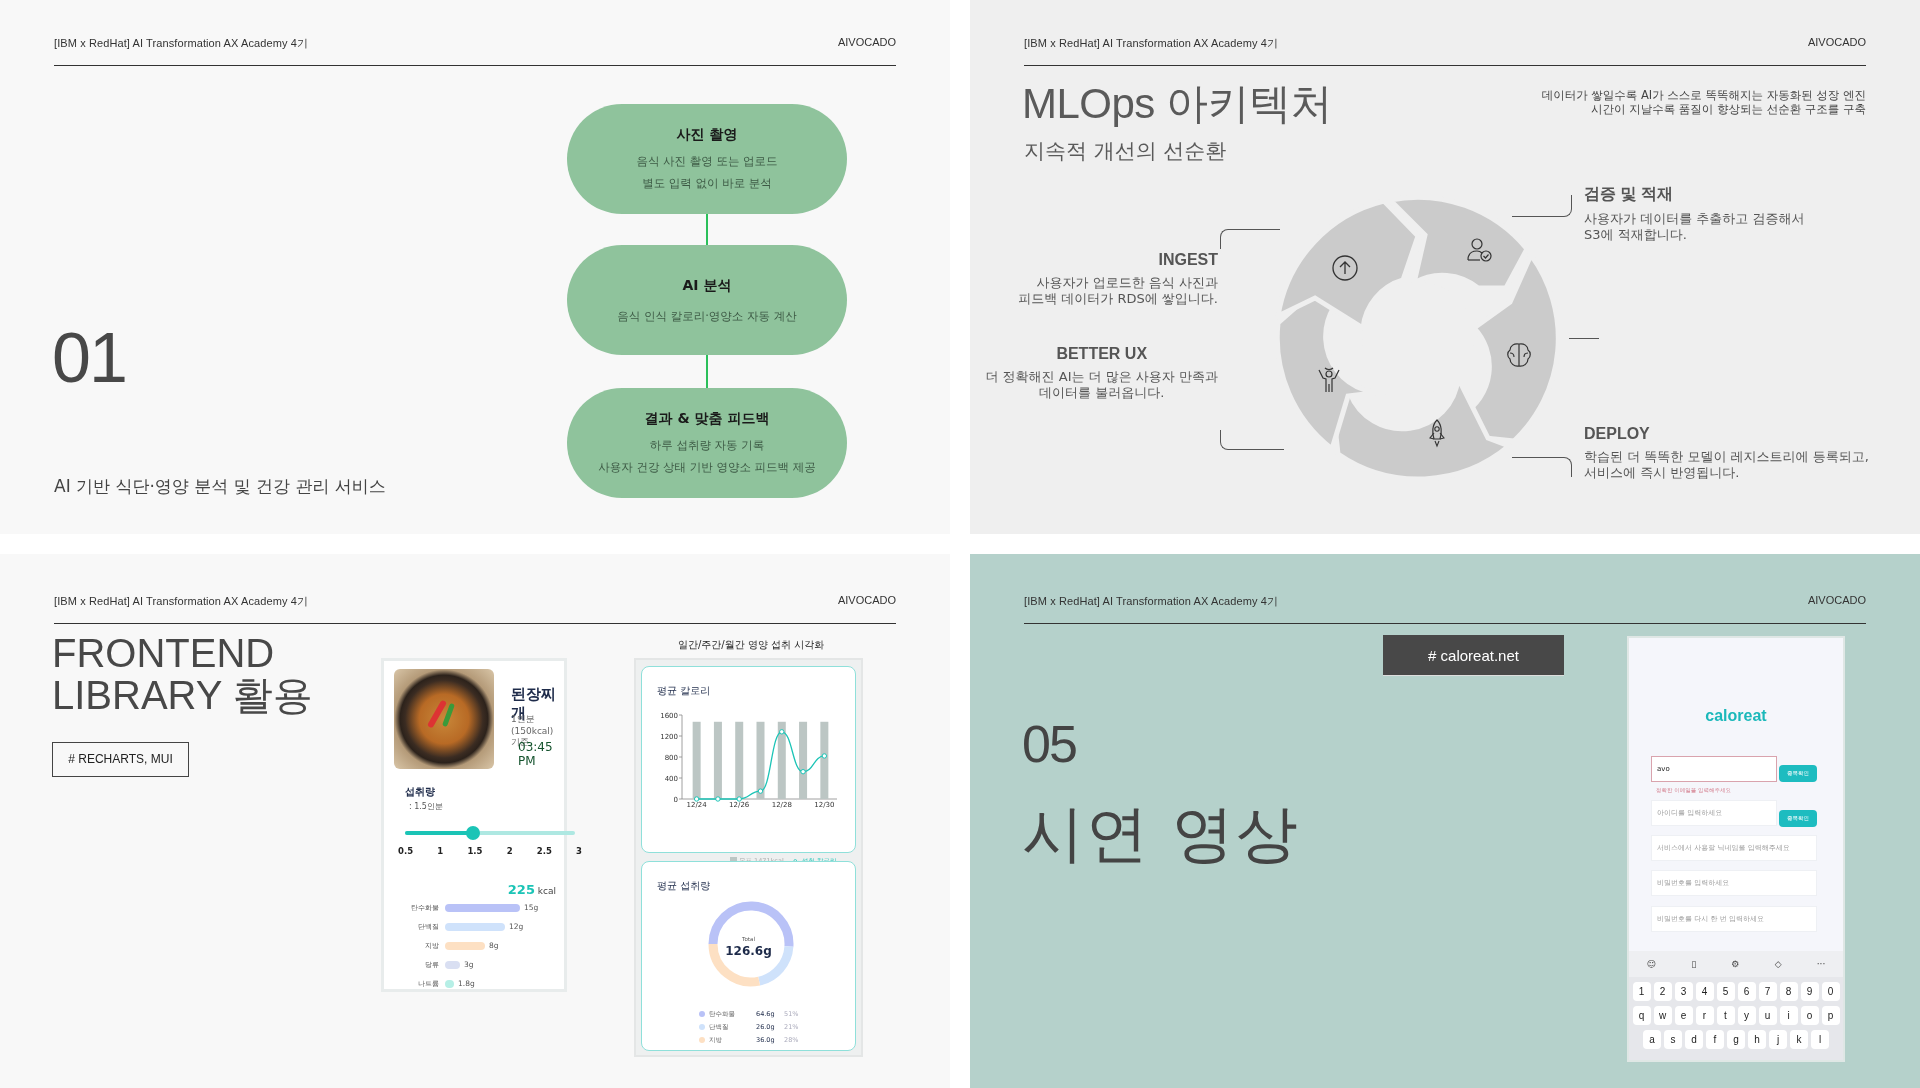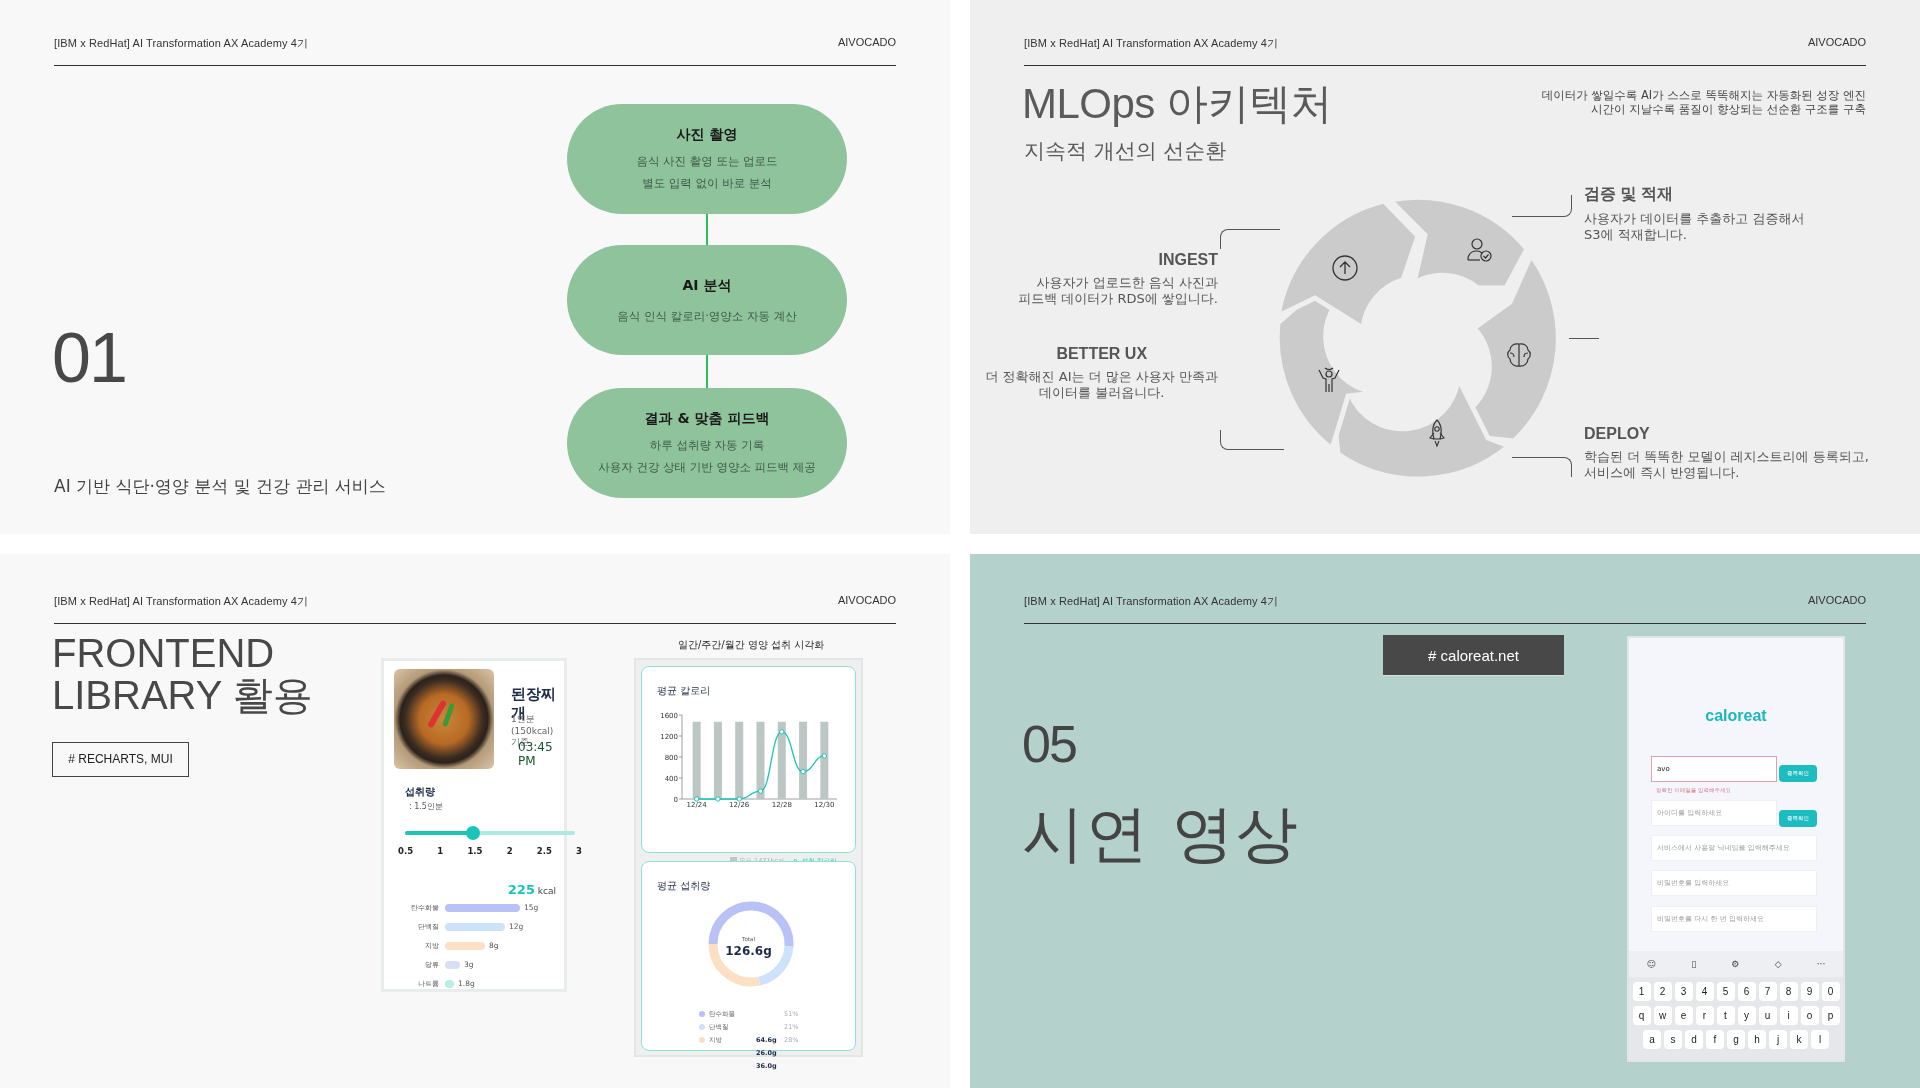--- a/index.html
+++ b/index.html
@@ -63,21 +63,21 @@
   .chart-title-top { position: absolute; left: 678px; top: 84px; font-size: 10px; color: #222; }
   .chart-wrap { position: absolute; left: 634px; top: 104px; width: 229px; height: 399px; background: #eef0f0; border: 2px solid #e4e6e6; }
   .inner-card { position: absolute; left: 5px; width: 215px; background: #fff; border: 1.5px solid #8fe0da; border-radius: 8px; }
   .ic-title { position: absolute; left: 15px; top: 17px; font-size: 10px; color: #1e2b4a; }
   .legend1 { position: absolute; left: 88px; top: 154px; font-size: 6.5px; color: #aaa; margin-top: 36px; }
   .legend1 .sw { display: inline-block; width: 7px; height: 6px; background: #bcc6c4; margin-right: 2px; }
   .legend1 .line { color: #1bc4b6; margin-left: 5px; }
   .donut-center { position: absolute; left: 0; width: 100%; text-align: center; }
   .legend2 { position: absolute; left: 57px; font-size: 6.5px; color: #666; width: 120px; }
   .legend2 .dot { display: inline-block; width: 6px; height: 6px; border-radius: 50%; margin-right: 4px; vertical-align: middle; }
-  .legend2 .g { position: absolute; left: 57px; font-weight: bold; color: #1e2b4a; margin-top: 26px; }
+  .legend2 .g { position: absolute; left: 57px; font-weight: normal; color: #1e2b4a; }
   .legend2 .p { position: absolute; left: 85px; color: #aab; }
   .s4 .num { position: absolute; left: 52px; top: 160px; font-size: 52px; color: #444; font-family: "Liberation Sans", sans-serif; letter-spacing: -2px; }
   .s4 .big-title { position: absolute; left: 52px; top: 238px; font-size: 62px; color: #444; letter-spacing: 2px; }
   .tag-dark { position: absolute; left: 413px; top: 81px; width: 181px; height: 41px; background: #484848; color: #fff; font-size: 15px; line-height: 41px; text-align: center; font-family: "Liberation Sans", sans-serif; border-bottom: 1px solid #ddd; }
   .phone { position: absolute; left: 657px; top: 82px; width: 218px; height: 426px; background: #f5f6fb; border: 2px solid #dfe7e5; overflow: hidden; }
   .brand { position: absolute; left: 0; width: 100%; top: 69px; text-align: center; font-size: 16px; font-weight: bold; color: #1bb8ba; font-family: "Liberation Sans", sans-serif; }
   .field { position: absolute; left: 22px; height: 26px; background: #fff; border: 1px solid #eef0f4; font-size: 7px; color: #999; padding-left: 5px; line-height: 24px; }
   .field.err { border: 1px solid #d9a3ad; color: #222; }
   .dup-btn { position: absolute; left: 150px; width: 38px; height: 17px; background: #1dbcc0; color: #fff; font-size: 5.5px; line-height: 17px; text-align: center; border-radius: 4px; }
   .err-msg { position: absolute; left: 27px; top: 149px; font-size: 5.5px; color: #d58090; }

